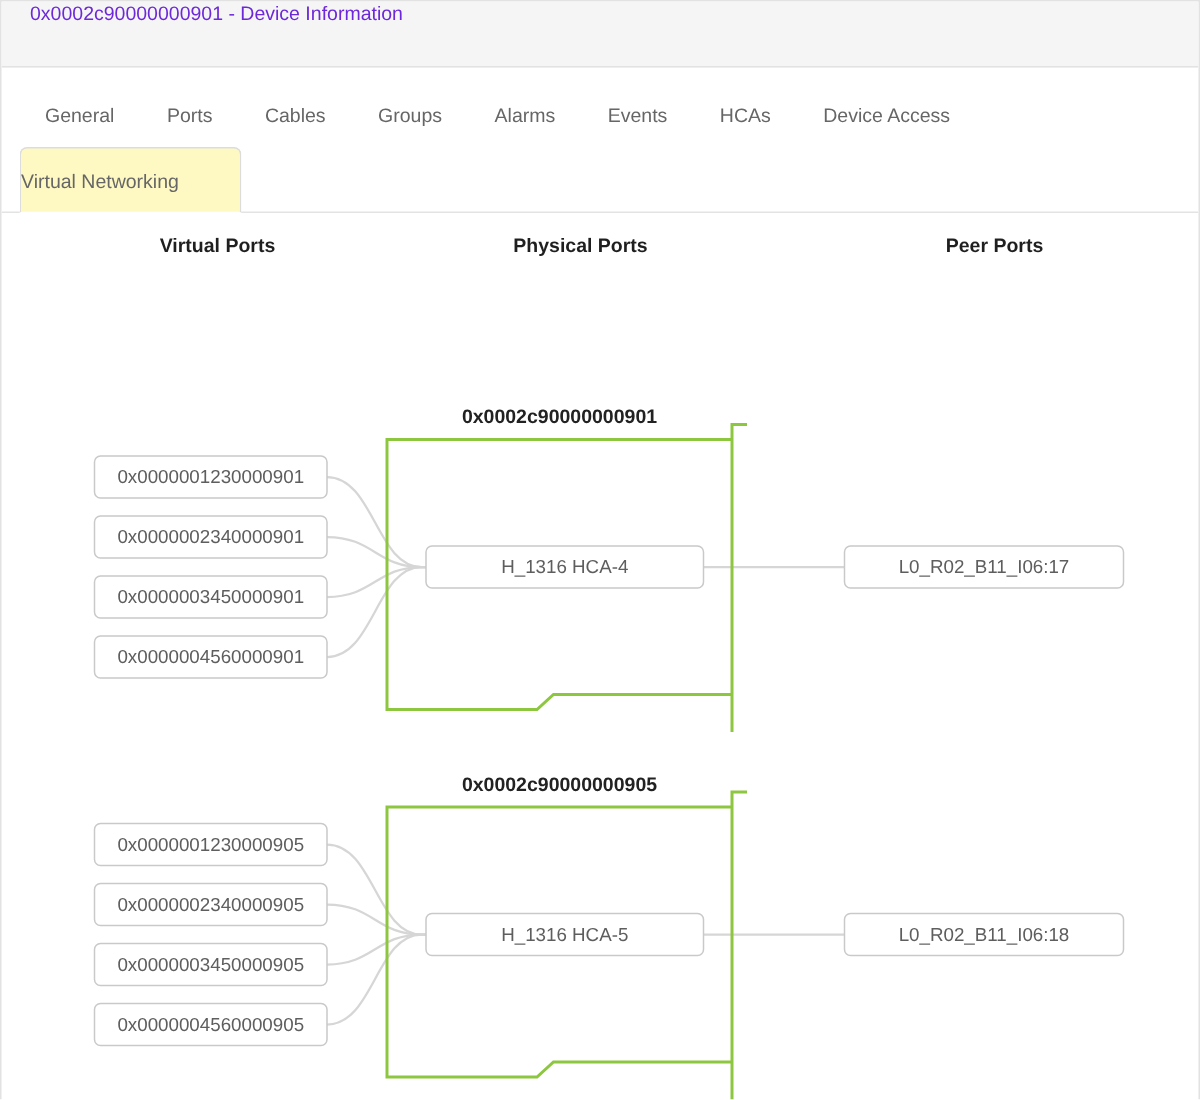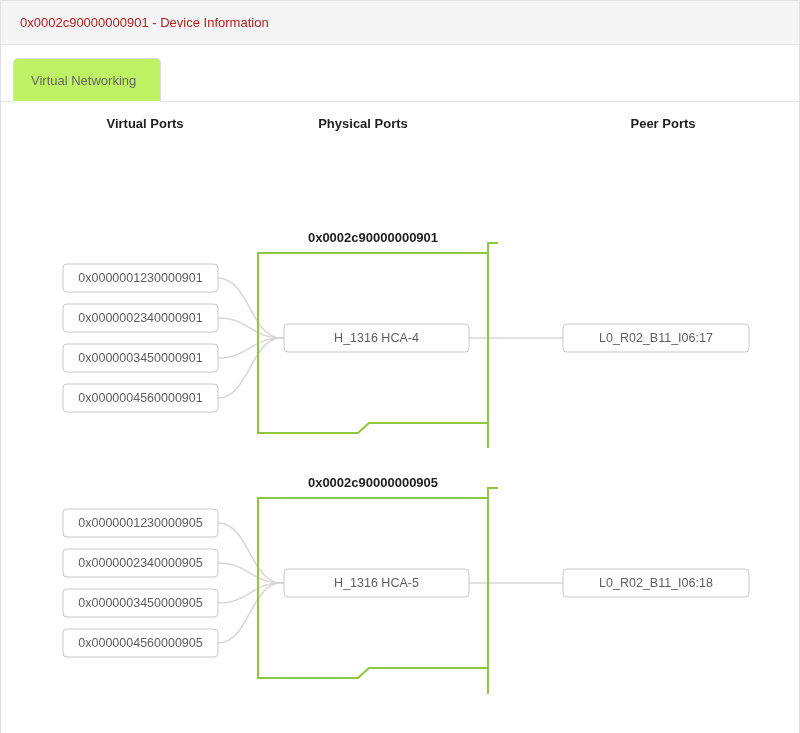--- a/index.html
+++ b/index.html
@@ -4,56 +4,66 @@
 <style>
   html,body{margin:0;padding:0;background:#fff;}
   .window{
     width:800px;height:733px;box-sizing:border-box;
     border:1px solid #e2e2e2;border-bottom:none;
     background:#fff;overflow:hidden;
     font-family:"Liberation Sans",sans-serif;
   }
   .titlebar{
     height:44px;background:#f5f5f5;border-bottom:1px solid #e2e2e2;
-    display:flex;align-items:center;padding-left:19px;box-sizing:border-box;
-    font-size:13px;color:#b91c1c;
+    display:flex;padding-left:19px;box-sizing:border-box;
+    font-size:13px;color:#6d28d9;
   }
   .tabbar{
     display:flex;gap:35px;padding:24px 0 0 29px;height:40px;box-sizing:border-box;
   }
   .tab{font-size:13px;color:#666;cursor:pointer;white-space:nowrap;}
   .subtabs{display:flex;border-bottom:1px solid #e3e3e3;margin-top:13px;}
   .subtab{
     margin-left:12px;margin-bottom:-1px;width:148px;height:44px;box-sizing:border-box;
     border:1px solid #dcdcdc;border-bottom:1px solid #fff;border-radius:5px 5px 0 0;
-    background:#bef264;display:flex;align-items:center;padding-left:17px;
+    background:#fef9c3;display:flex;align-items:center;
     font-size:13px;color:#666;cursor:pointer;
   }
   .colheaders{position:relative;height:39px;}
   .colh{
     position:absolute;top:14px;transform:translateX(-50%);
     font-size:13px;font-weight:bold;color:#1f1f1f;white-space:nowrap;
   }
-  .colh1{left:144px}.colh2{left:362px}.colh3{left:662px}
+  .colh1{left:144px}.colh2{left:386px}.colh3{left:662px}
   svg text{font-family:"Liberation Sans",sans-serif;}
   .guid-label{font-size:13px;font-weight:bold;fill:#222;text-anchor:middle;}
   .node-label{font-size:12.5px;fill:#5e5e5e;text-anchor:middle;}
   .node{fill:#fff;stroke:#c9c9c9;stroke-width:1;}
   .conn{fill:none;stroke:#d6d6d6;stroke-width:1.5;}
   .green{fill:none;stroke:#8dc63f;stroke-width:2;}
 </style>
 </head>
 <body>
 
 <div class="window">
 
   <div class="titlebar">
     <span>0x0002c90000000901 - Device Information</span>
   </div>
 
+  <div class="tabbar">
+    <span class="tab">General</span>
+    <span class="tab">Ports</span>
+    <span class="tab">Cables</span>
+    <span class="tab">Groups</span>
+    <span class="tab">Alarms</span>
+    <span class="tab">Events</span>
+    <span class="tab">HCAs</span>
+    <span class="tab">Device Access</span>
+  </div>
 
   <div class="subtabs">
     <div class="subtab">
       <span>Virtual Networking</span>
     </div>
   </div>
 
   <div class="colheaders">
     <span class="colh colh1">Virtual Ports</span>
     <span class="colh colh2">Physical Ports</span>

